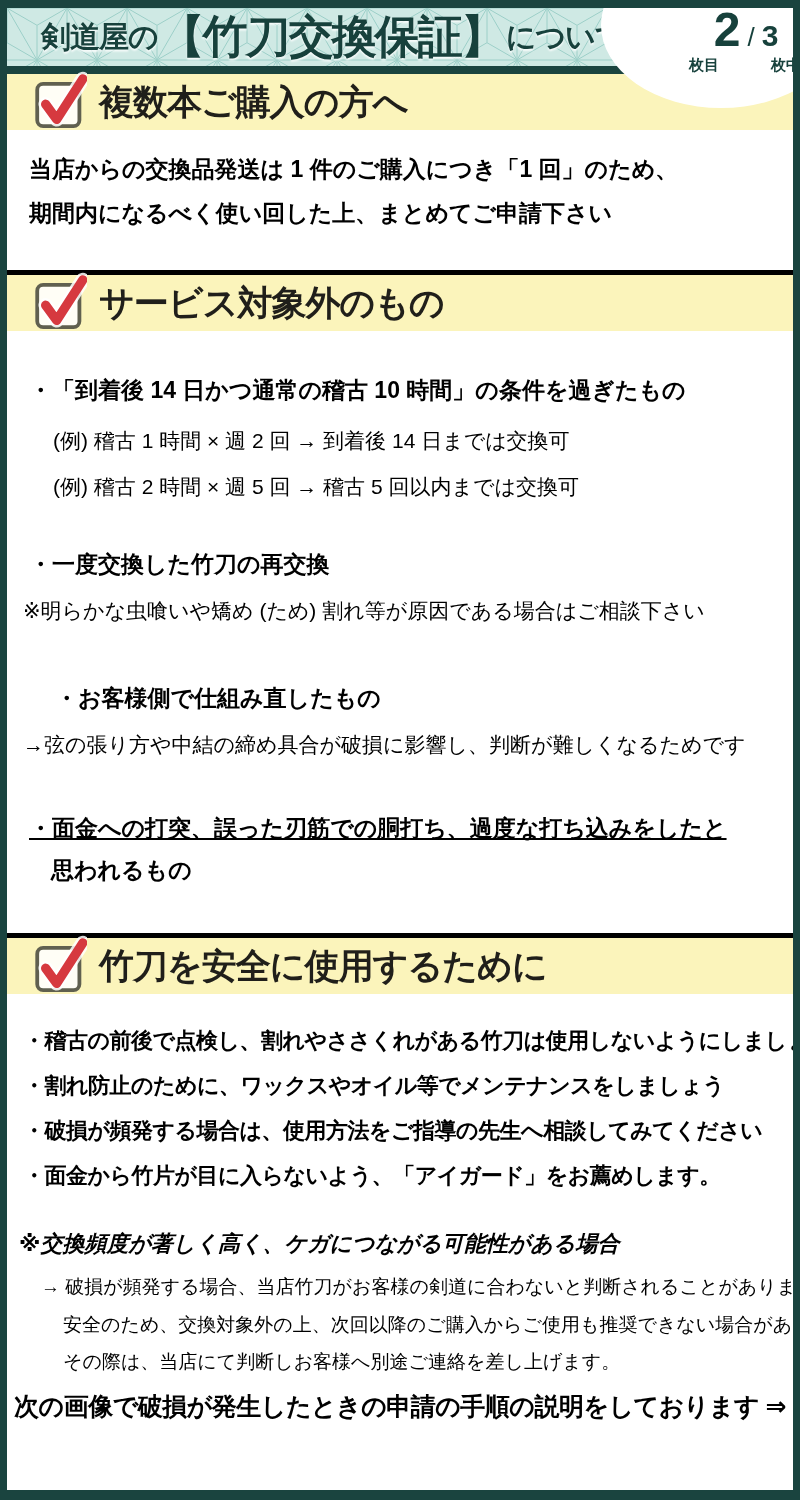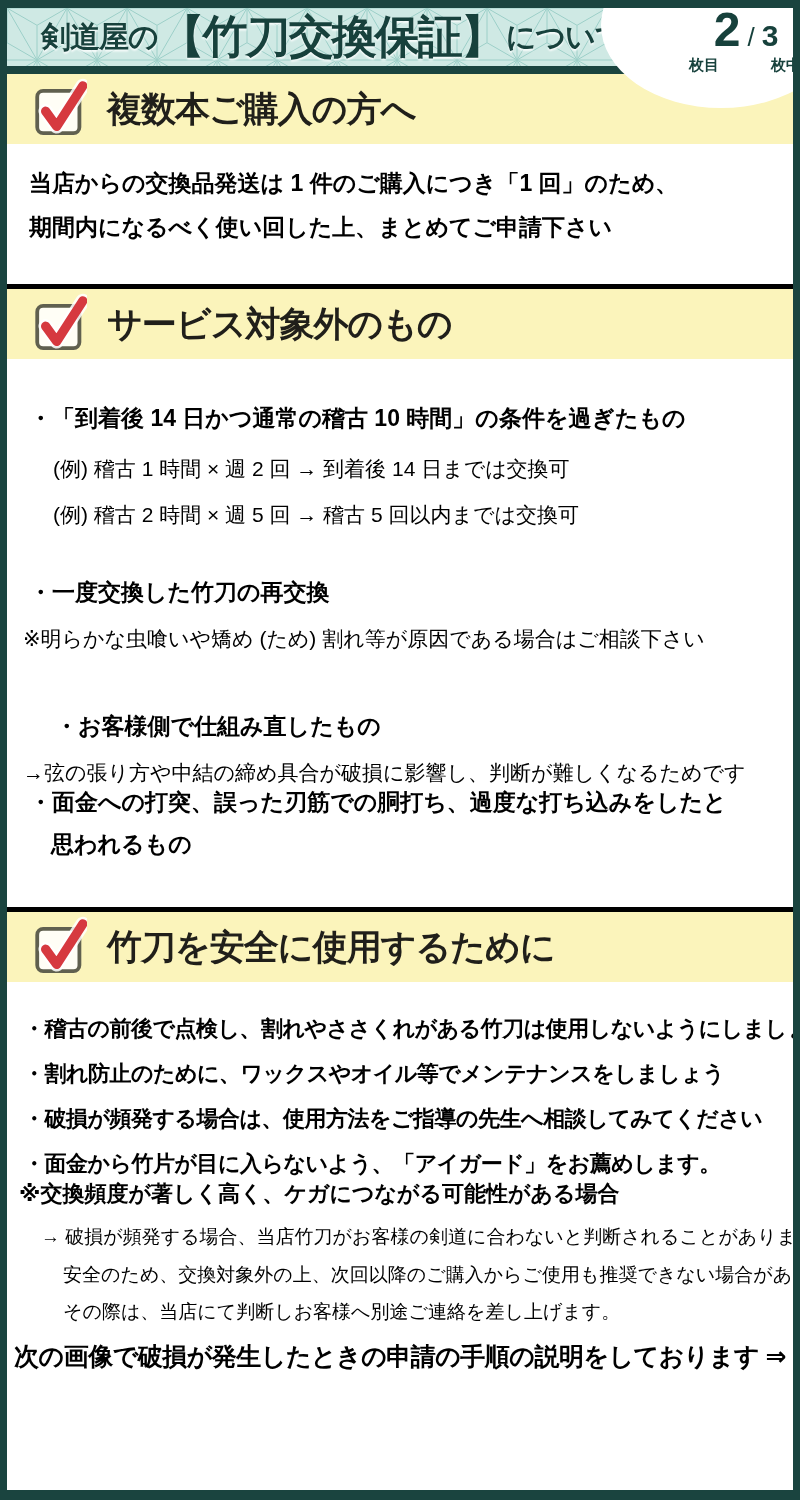--- a/index.html
+++ b/index.html
@@ -19,44 +19,44 @@
   .page-circle{position:absolute;top:-66px;right:-48px;width:240px;height:166px;
                background:#ffffff;border-radius:50%;z-index:5;}
   .page-inner{position:absolute;left:86px;top:64px;width:118px;color:#17413c;}
   .page-row1{display:flex;align-items:baseline;justify-content:center;gap:7px;font-weight:700;}
   .pg-big{font-size:48px;line-height:1;}
   .pg-slash{font-size:26px;font-weight:400;}
   .pg-small{font-size:30px;line-height:1;}
   .page-row2{display:flex;justify-content:space-between;padding:2px 4px 0 2px;
              font-size:15px;font-weight:700;}
   
-  .band{background:#fbf4bb;height:70px;display:flex;align-items:center;
-        padding-left:26px;gap:20px;}
+  .band{background:#fbf4bb;height:56px;display:flex;align-items:center;
+        padding-left:26px;gap:12px;}
   .band.bordered{border-top:5px solid #000000;}
   .band h2{margin:0;font-size:35px;font-weight:700;color:#201f1a;letter-spacing:-1px;white-space:nowrap;}
   .checkbox{width:54px;height:64px;flex:0 0 auto;margin-top:-4px;}
   
   .txt{color:#000000;white-space:nowrap;}
   .p-bold{font-size:23px;font-weight:700;line-height:30px;padding-left:22px;}
   .head{font-size:23px;font-weight:700;line-height:30px;padding-left:22px;}
   .head-cont{font-size:23px;font-weight:700;line-height:30px;padding-left:44px;}
   .sub{font-size:21px;font-weight:500;line-height:28px;padding-left:46px;}
   .note{font-size:21px;font-weight:500;line-height:28px;padding-left:16px;}
   .s3b{font-size:22px;font-weight:600;line-height:30px;padding-left:16px;letter-spacing:-0.5px;}
   .c-head{font-size:22px;font-weight:700;line-height:30px;padding-left:12px;}
   .c-line1{font-size:19px;font-weight:500;line-height:28px;padding-left:34px;}
   .c-line2{font-size:19px;font-weight:500;line-height:28px;padding-left:56px;}
   .footer-line{font-size:25px;font-weight:800;line-height:32px;text-align:center;
                letter-spacing:-0.5px;}
   
   .mt24{margin-top:24px;} .mt14{margin-top:14px;} .mt42{margin-top:42px;}
   .mt44{margin-top:44px;} .mt22{margin-top:22px;} .mt18{margin-top:18px;}
-  .mt48{margin-top:48px;} .mt58{margin-top:58px;padding-left:48px;} .mt54{}
+  .mt48{margin-top:48px;} .mt58{margin-top:58px;padding-left:48px;} .mt54{margin-top:54px;text-decoration:underline;}
   .mt12{margin-top:12px;} .mt32{margin-top:32px;} .mt15{margin-top:15px;}
-  .mt38{} .mt10{margin-top:10px;} .mt9{margin-top:9px;}
+  .mt38{margin-top:38px;font-style:italic;} .mt10{margin-top:10px;} .mt9{margin-top:9px;}
 </style>
 </head>
 <body>
 
 <div class="frame">
 
   <div class="banner">
     <svg class="banner-pattern" xmlns="http://www.w3.org/2000/svg" preserveAspectRatio="none">
       <defs>
         <pattern id="asa" width="60" height="104" patternUnits="userSpaceOnUse">

